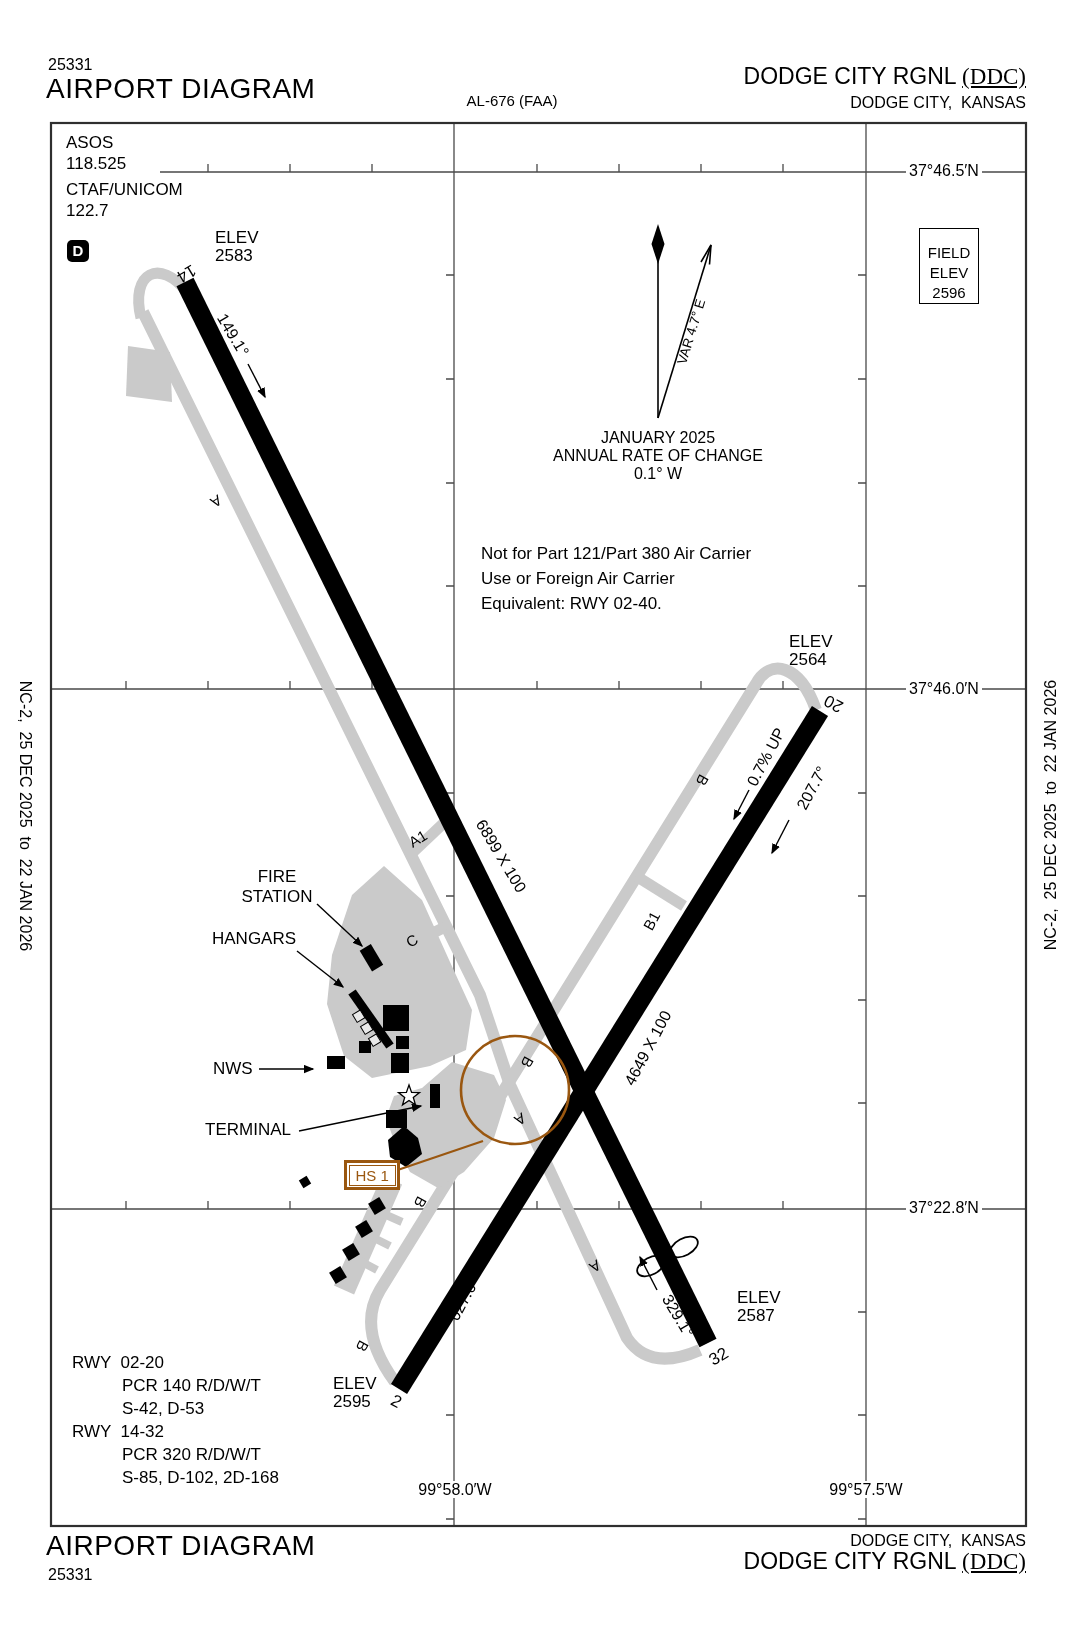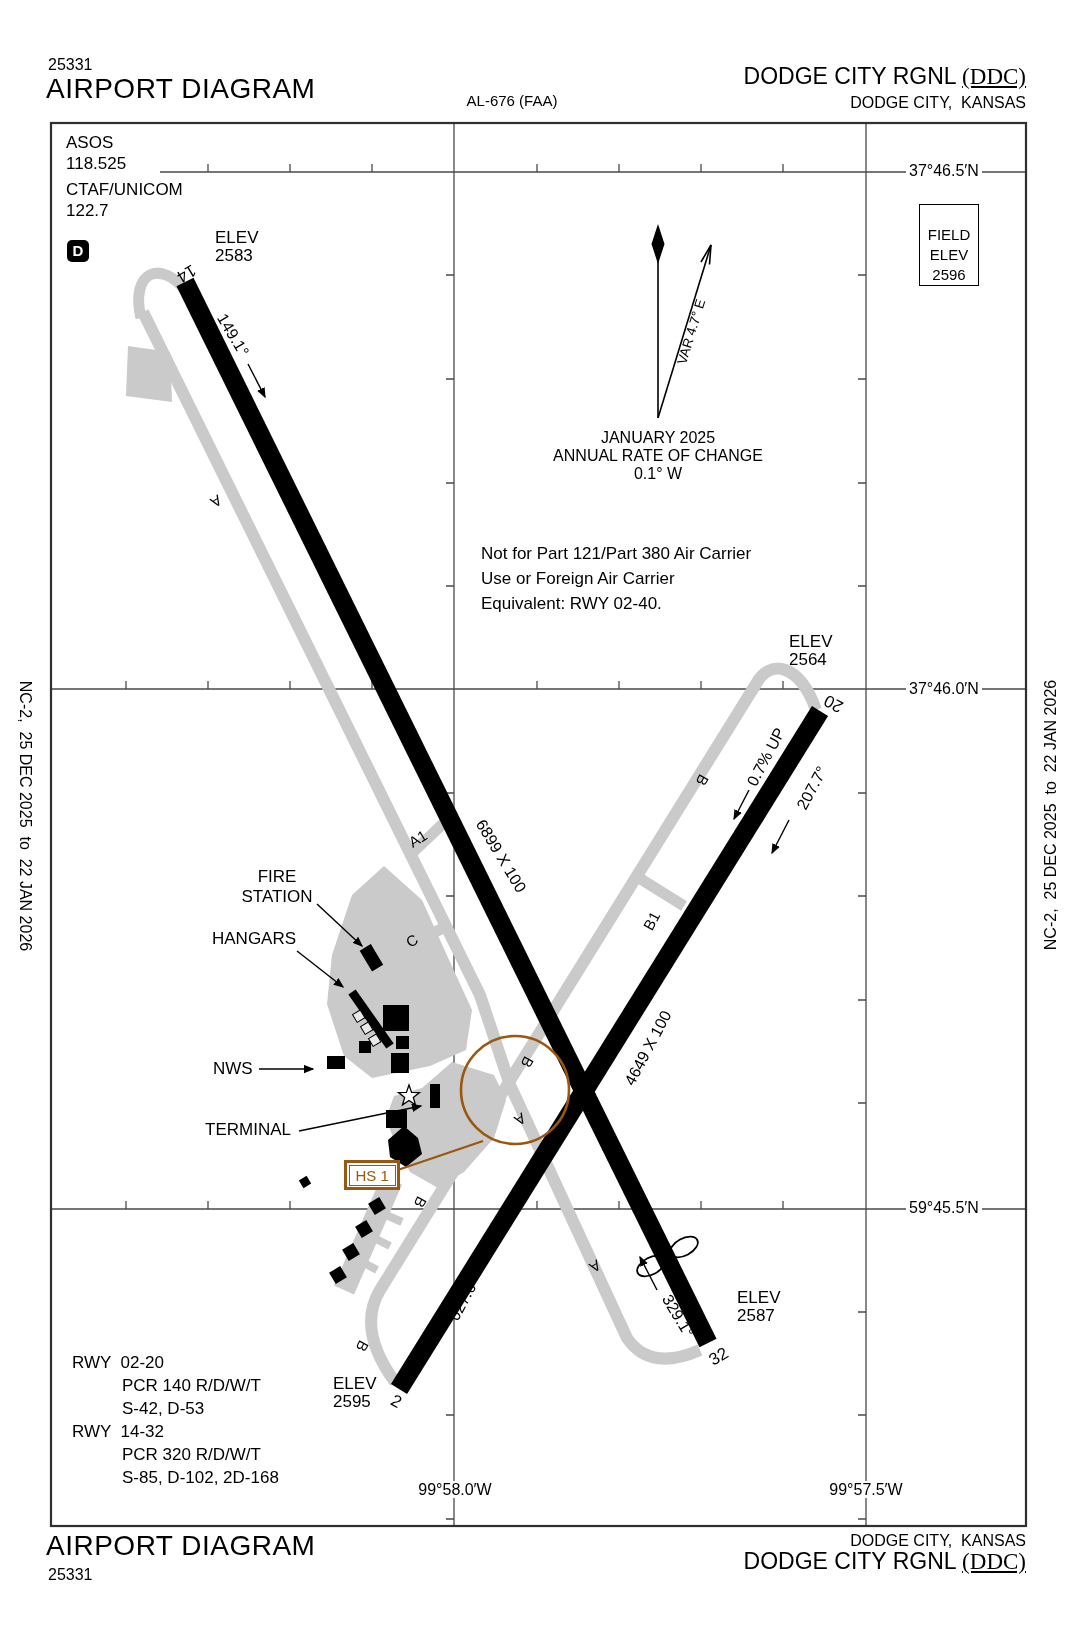--- a/index.html
+++ b/index.html
@@ -8,22 +8,22 @@
   .lbl{position:absolute;white-space:pre;color:#000;line-height:1.08;}
   .f13{font-size:13.5px}.f15{font-size:15px}.f16{font-size:16px}.f17{font-size:17px}
   .f23{font-size:23px}.f31{font-size:28px;letter-spacing:.5px}
   .ctr{transform:translate(-50%,-50%);}
   .cx{transform:translateX(-50%);text-align:left;}
   .rt{text-align:right;}
   .wbg{background:#fff;padding:0 3px;}
   .serif{font-family:"Liberation Serif",serif;text-decoration:underline;}
   .dbox{position:absolute;left:67px;top:240px;width:22px;height:22px;background:#000;border-radius:5px;
         color:#fff;font-weight:bold;font-size:15px;text-align:center;line-height:22px;}
-  .febox{position:absolute;left:919px;top:204px;width:58px;height:60px;border:1.6px solid #000;
-         text-align:center;font-size:15px;line-height:20px;padding-top:20px;}
+  .febox{position:absolute;left:919px;top:228px;width:58px;height:60px;border:1.6px solid #000;
+         text-align:center;font-size:15px;line-height:20px;padding-top:14px;}
   .hs1{position:absolute;left:316px;top:1160px;border:3px solid #9A5710;background:#fff;margin-left:28px;}
   .hs1 .in{border:1.5px solid #9A5710;margin:1.5px;padding:0 6px;color:#9A5710;font-size:15px;line-height:19px;}
 </style>
 </head>
 <body>
 
 <div id="page">
 
 <svg class="base" width="1076" height="1650" viewBox="0 0 1076 1650">
   <defs>
@@ -145,21 +145,21 @@
 <div class="lbl f16 cx" style="left:658px;top:429px">JANUARY 2025</div>
 <div class="lbl f16 cx" style="left:658px;top:447px">ANNUAL RATE OF CHANGE</div>
 <div class="lbl f16 cx" style="left:658px;top:465px">0.1° W</div>
 
 <div class="lbl f17" style="left:481px;top:545px">Not for Part 121/Part 380 Air Carrier</div>
 <div class="lbl f17" style="left:481px;top:570px">Use or Foreign Air Carrier</div>
 <div class="lbl f17" style="left:481px;top:595px">Equivalent: RWY 02-40.</div>
 
 <div class="lbl f16 wbg" style="left:906px;top:162px">37°46.5′N</div>
 <div class="lbl f16 wbg" style="left:906px;top:680px">37°46.0′N</div>
-<div class="lbl f16 wbg" style="left:906px;top:1199px">59°45.5′N</div>
+<div class="lbl f16 wbg" style="left:906px;top:1199px">37°22.8′N</div>
 <div class="lbl f16 wbg" style="left:455px;top:1481px;transform:translateX(-50%)">99°58.0′W</div>
 <div class="lbl f16 wbg" style="left:866px;top:1481px;transform:translateX(-50%)">99°57.5′W</div>
 
 <div class="lbl f17" style="left:215px;top:229px"><div>ELEV</div><div>2583</div></div>
 <div class="lbl f17" style="left:789px;top:633px"><div>ELEV</div><div>2564</div></div>
 <div class="lbl f17" style="left:737px;top:1289px"><div>ELEV</div><div>2587</div></div>
 <div class="lbl f17" style="left:333px;top:1375px"><div>ELEV</div><div>2595</div></div>
 
 <div class="lbl f17 ctr" style="left:186px;top:273px;transform:translate(-50%,-50%) rotate(149deg)">14</div>
 <div class="lbl f17 ctr" style="left:719px;top:1357px;transform:translate(-50%,-50%) rotate(-31deg)">32</div>

